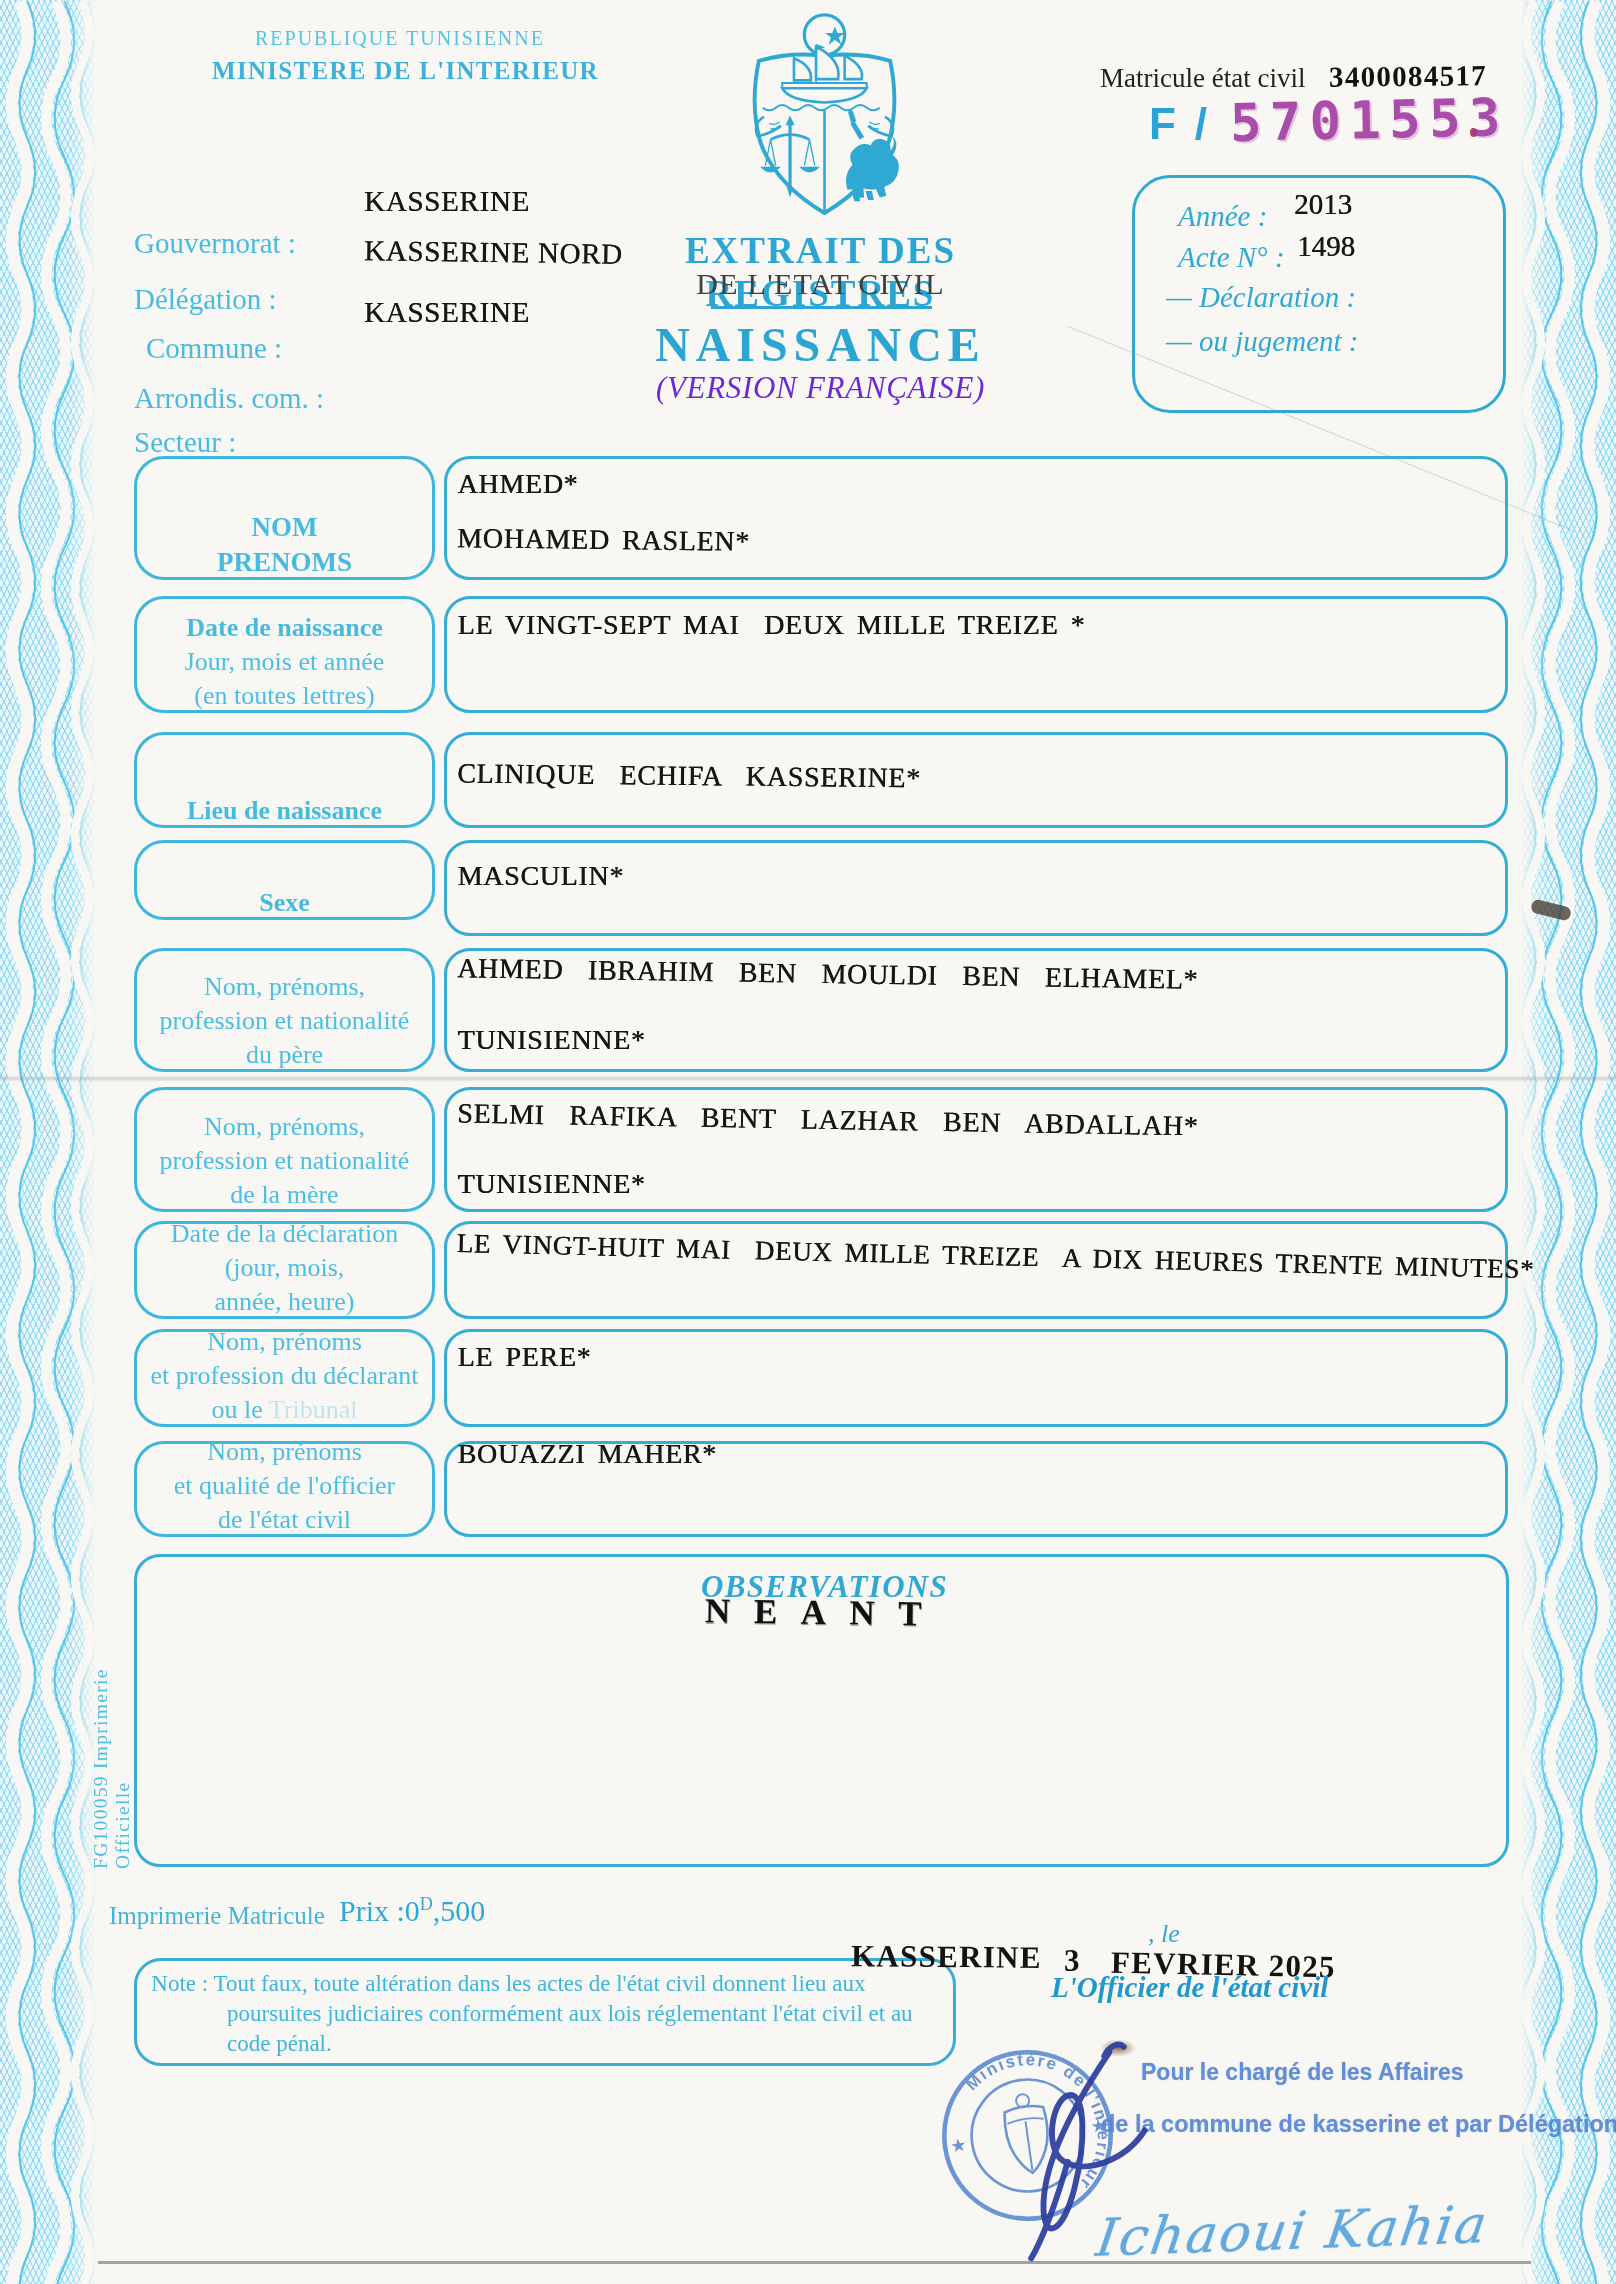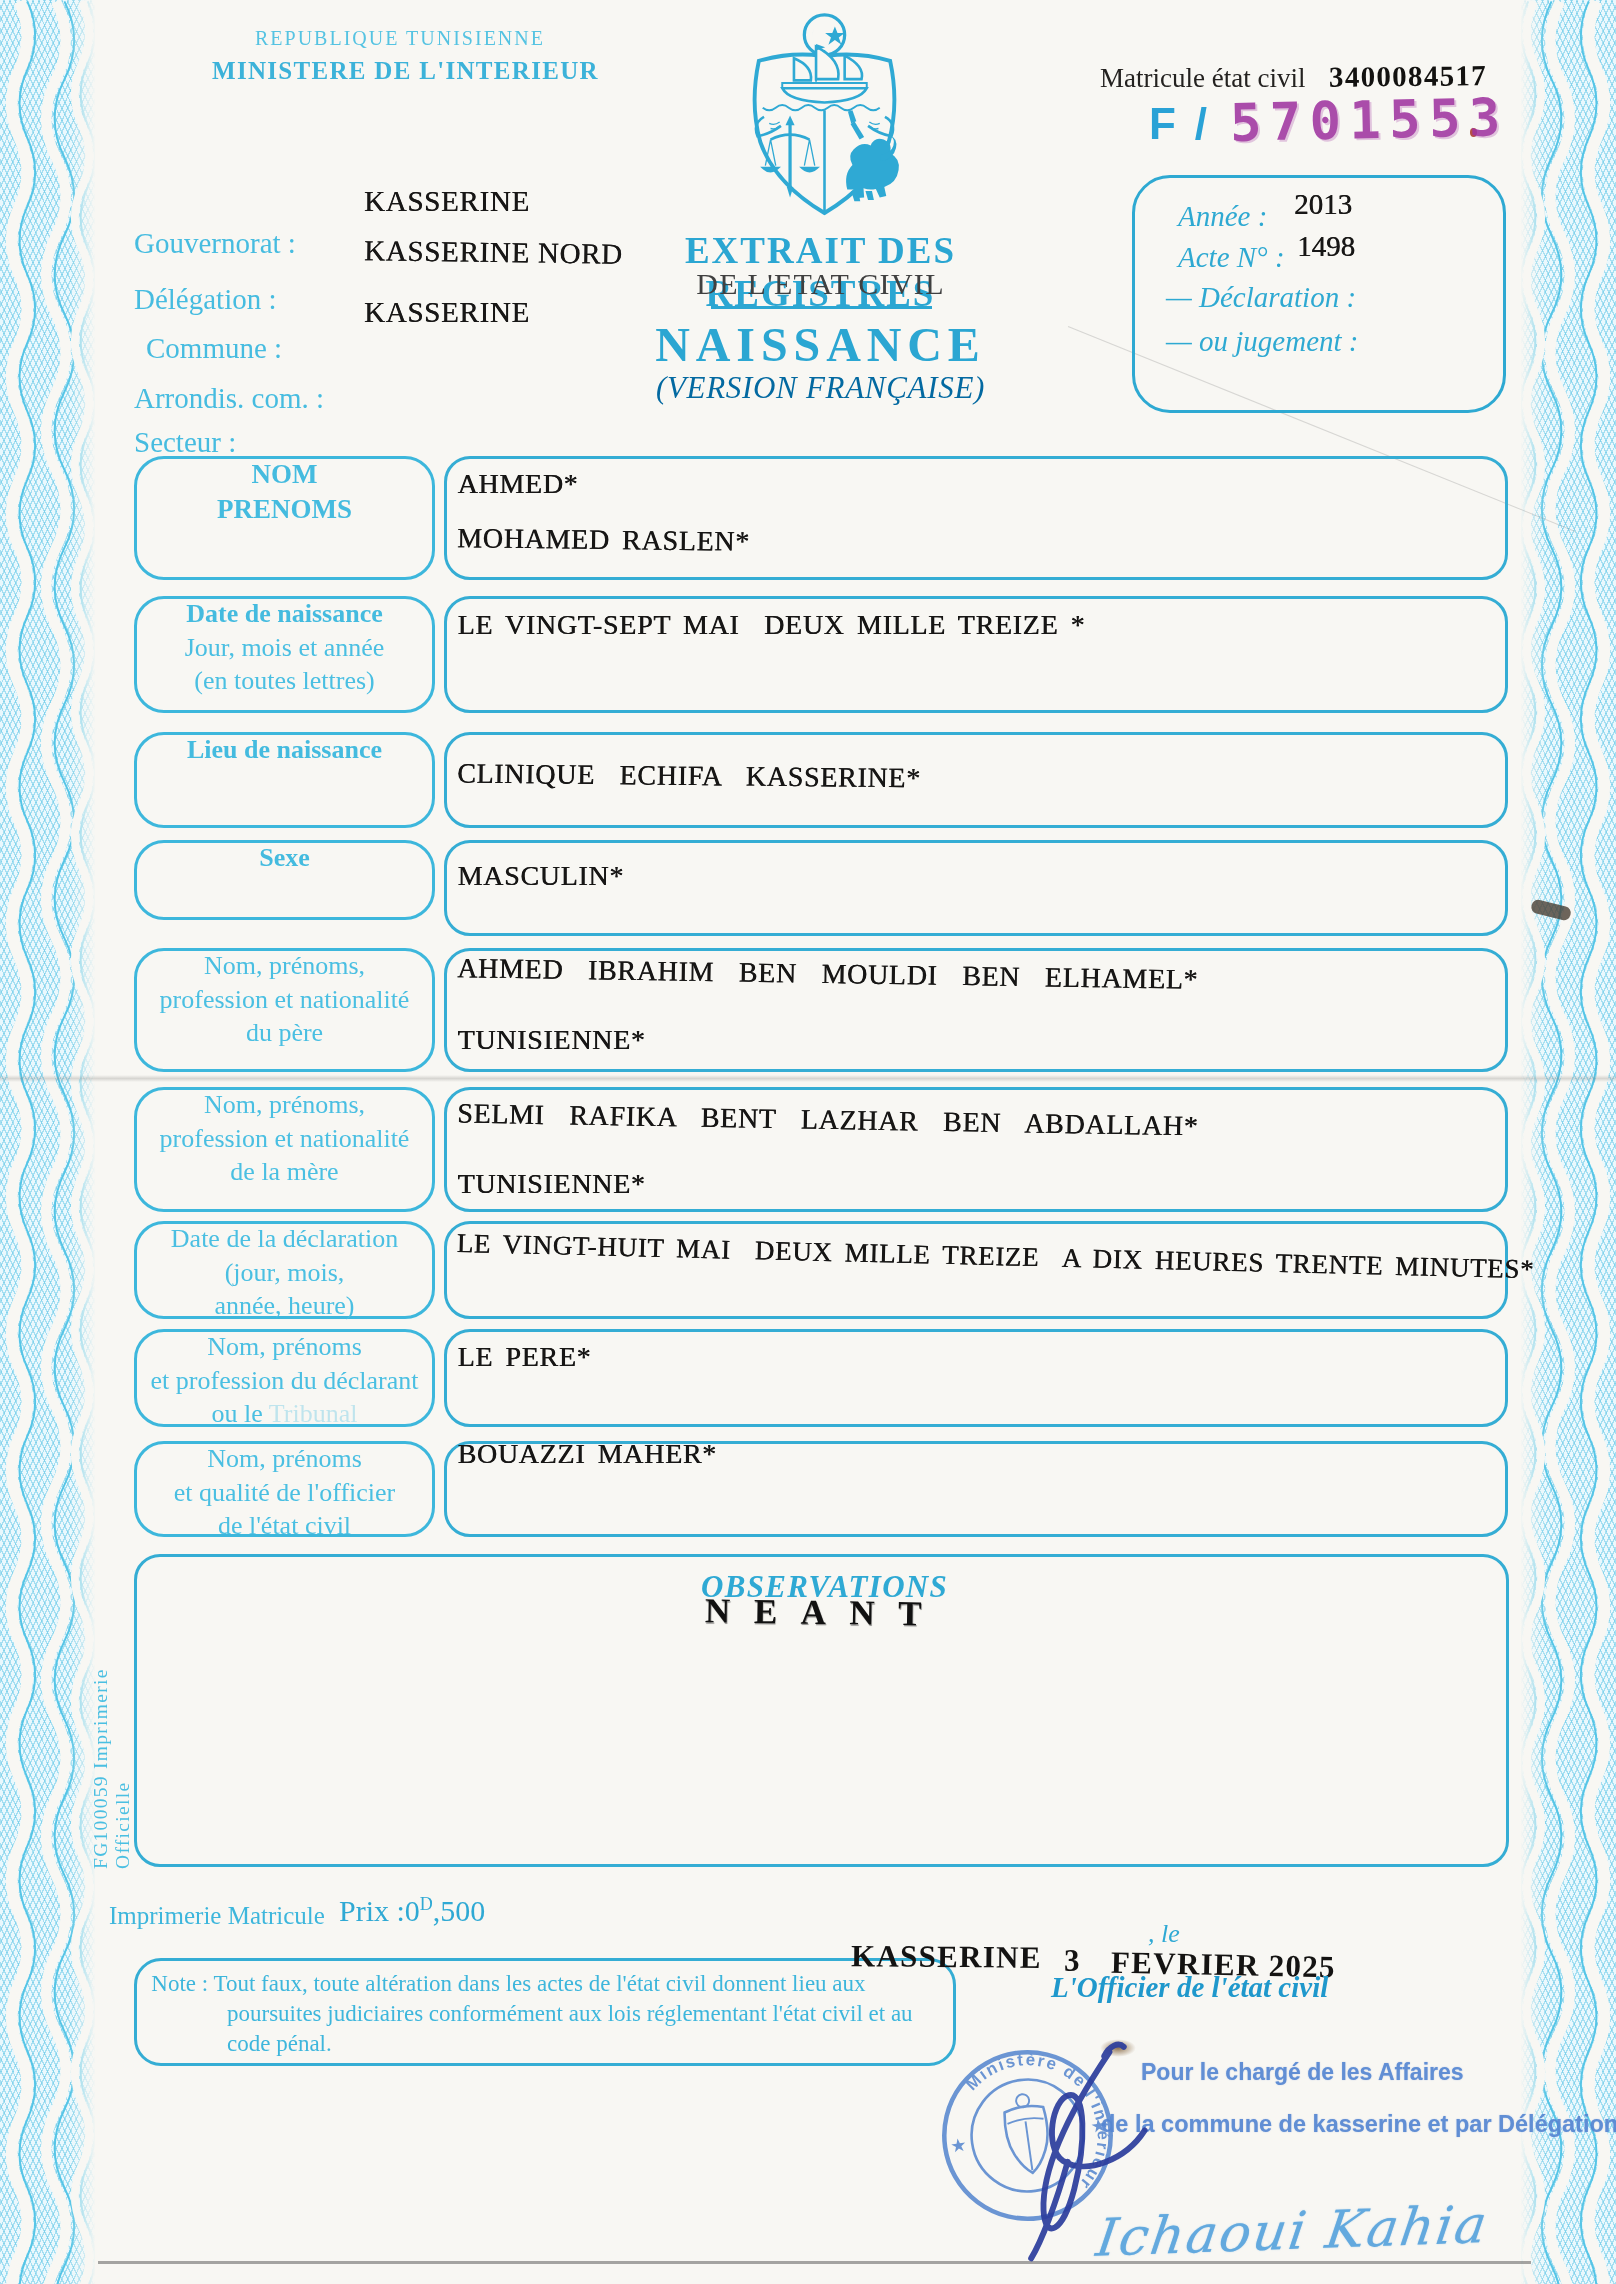--- a/index.html
+++ b/index.html
@@ -41,28 +41,28 @@
 
   .actebox { position:absolute; left:1132px; top:175px; width:374px; height:238px;
              border:3.9px solid #2ea9d2; border-radius:38px; }
   .actelbl { position:absolute; font-size:29px; color:#2ea9d2; white-space:pre;font-style:italic; }
   .acteval { position:absolute; font-size:29px; color:#181716; text-shadow:0.4px 0 currentColor; }
 
   
   .t1 { font-size:37px; font-weight:bold; letter-spacing:2px; color:#2ba6d2; }
   .t2 { font-size:30px; letter-spacing:1.3px; color:#404040; }
   .tmain { font-size:48px; font-weight:bold; letter-spacing:5.9px; color:#2ba6d2; }
-  .tsub { font-size:31px; font-style:italic; color:#0369a1; letter-spacing:0.7px; }
+  .tsub { font-size:31px; font-style:italic; color:#6d28d9; letter-spacing:0.7px; }
   .trule { position:absolute; left:711px; top:306px; width:221px; height:2.6px; background:#2ba6d2; }
   .center720 { position:absolute; left:586px; width:469px; text-align:center; }
 
   
   .lblbox { position:absolute; left:134px; width:301px;
             border:3.9px solid #3db7dc; border-radius:30px;
-            display:flex; flex-direction:column; align-items:center; justify-content:flex-start;
+            display:flex; flex-direction:column; align-items:center; justify-content:flex-end;
             gap:4.6px; text-align:center; }
   .lbl  { font-size:26px; color:#4abfe2; line-height:1.12; }
   .lbl.b { font-weight:bold; color:#44bbdf; }
   .lbl .faded { opacity:.32; filter:blur(0.7px); }
   .valbox { position:absolute; left:444px; width:1064px;
             border:3.9px solid #35add4; border-radius:26px; }
   .val { position:absolute; left:10.4px; font-size:28px; color:#171615; letter-spacing:0.7px;
          word-spacing:4.6px; white-space:pre; text-shadow:0.5px 0 currentColor; }
 
   .obstitle { position:absolute; left:701px; top:1569px; font-size:31px; font-weight:bold;

